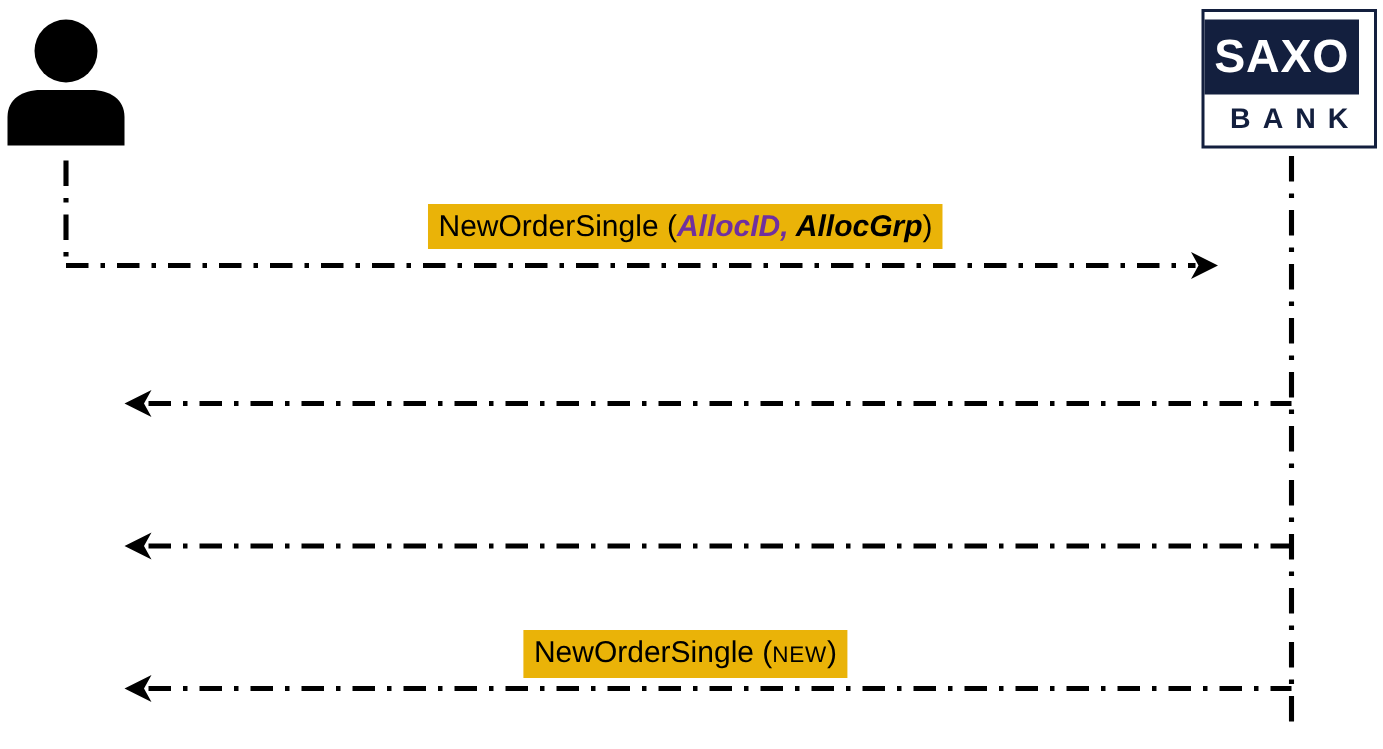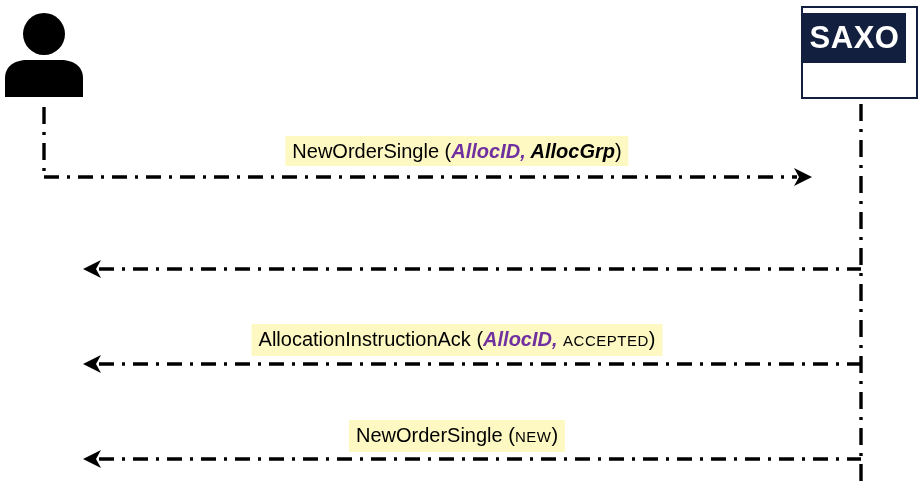--- a/index.html
+++ b/index.html
@@ -74,21 +74,21 @@
     stroke-dasharray: 17 8 3 8;
     fill: none;
   }
   .arrowhead { fill: #000000; stroke: none; }
 
   
   .msg-label {
     position: absolute;
     left: 457px;
     transform: translateX(-50%);
-    background: #fef9c3;
+    background: #eab308;
     color: #000000;
     font-size: 20px;
     line-height: 26px;
     padding: 2px 7px;
     white-space: nowrap;
   }
   .msg-label .plain { color: #000000; }
   .msg-label .field {
     color: #7030a0;
     font-weight: bold;
@@ -111,20 +111,23 @@
 
   <svg class="person-icon" width="90" height="92" viewBox="0 0 90 92">
     <circle cx="43" cy="24" r="21" fill="#000000"></circle>
     <path d="M 4 87 L 4 68 C 4 56 14 50 26 50 L 60 50 C 72 50 82 56 82 68 L 82 87 Z" fill="#000000"></path>
   </svg>
 
   <div class="logo">
     <div class="logo-top">
       <span>SAXO</span>
     </div>
+    <div class="logo-bottom">
+      <span>BANK</span>
+    </div>
   </div>
 
   <svg class="overlay" width="922" height="499" viewBox="0 0 922 499">
 
     <line class="dashdot-v" x1="44" y1="107" x2="44" y2="176"></line>
     <line class="dashdot-v" x1="861" y1="104" x2="861" y2="482"></line>
 
     <line class="dashdot-h" x1="44" y1="177" x2="797" y2="177"></line>
     <polygon class="arrowhead" points="812,177 794,168 799,177 794,186"></polygon>
 
@@ -136,21 +139,18 @@
 
     <line class="dashdot-h" x1="99" y1="459" x2="861" y2="459"></line>
     <polygon class="arrowhead" points="83,459 101,450 96,459 101,468"></polygon>
   </svg>
 
   <div class="msg-label" style="top:136px">
     <span class="plain">NewOrderSingle (</span><span class="field">AllocID, </span><span class="param">AllocGrp</span><span class="plain">)</span>
   </div>
 
 
-  <div class="msg-label" style="top:324px">
-    <span class="plain">AllocationInstructionAck (</span><span class="field">AllocID, </span><span class="plain caps">ACCEPTED</span><span class="plain">)</span>
-  </div>
 
   <div class="msg-label" style="top:420px">
     <span class="plain">NewOrderSingle (</span><span class="plain caps">NEW</span><span class="plain">)</span>
   </div>
 
 </div>
 
 </body></html>

